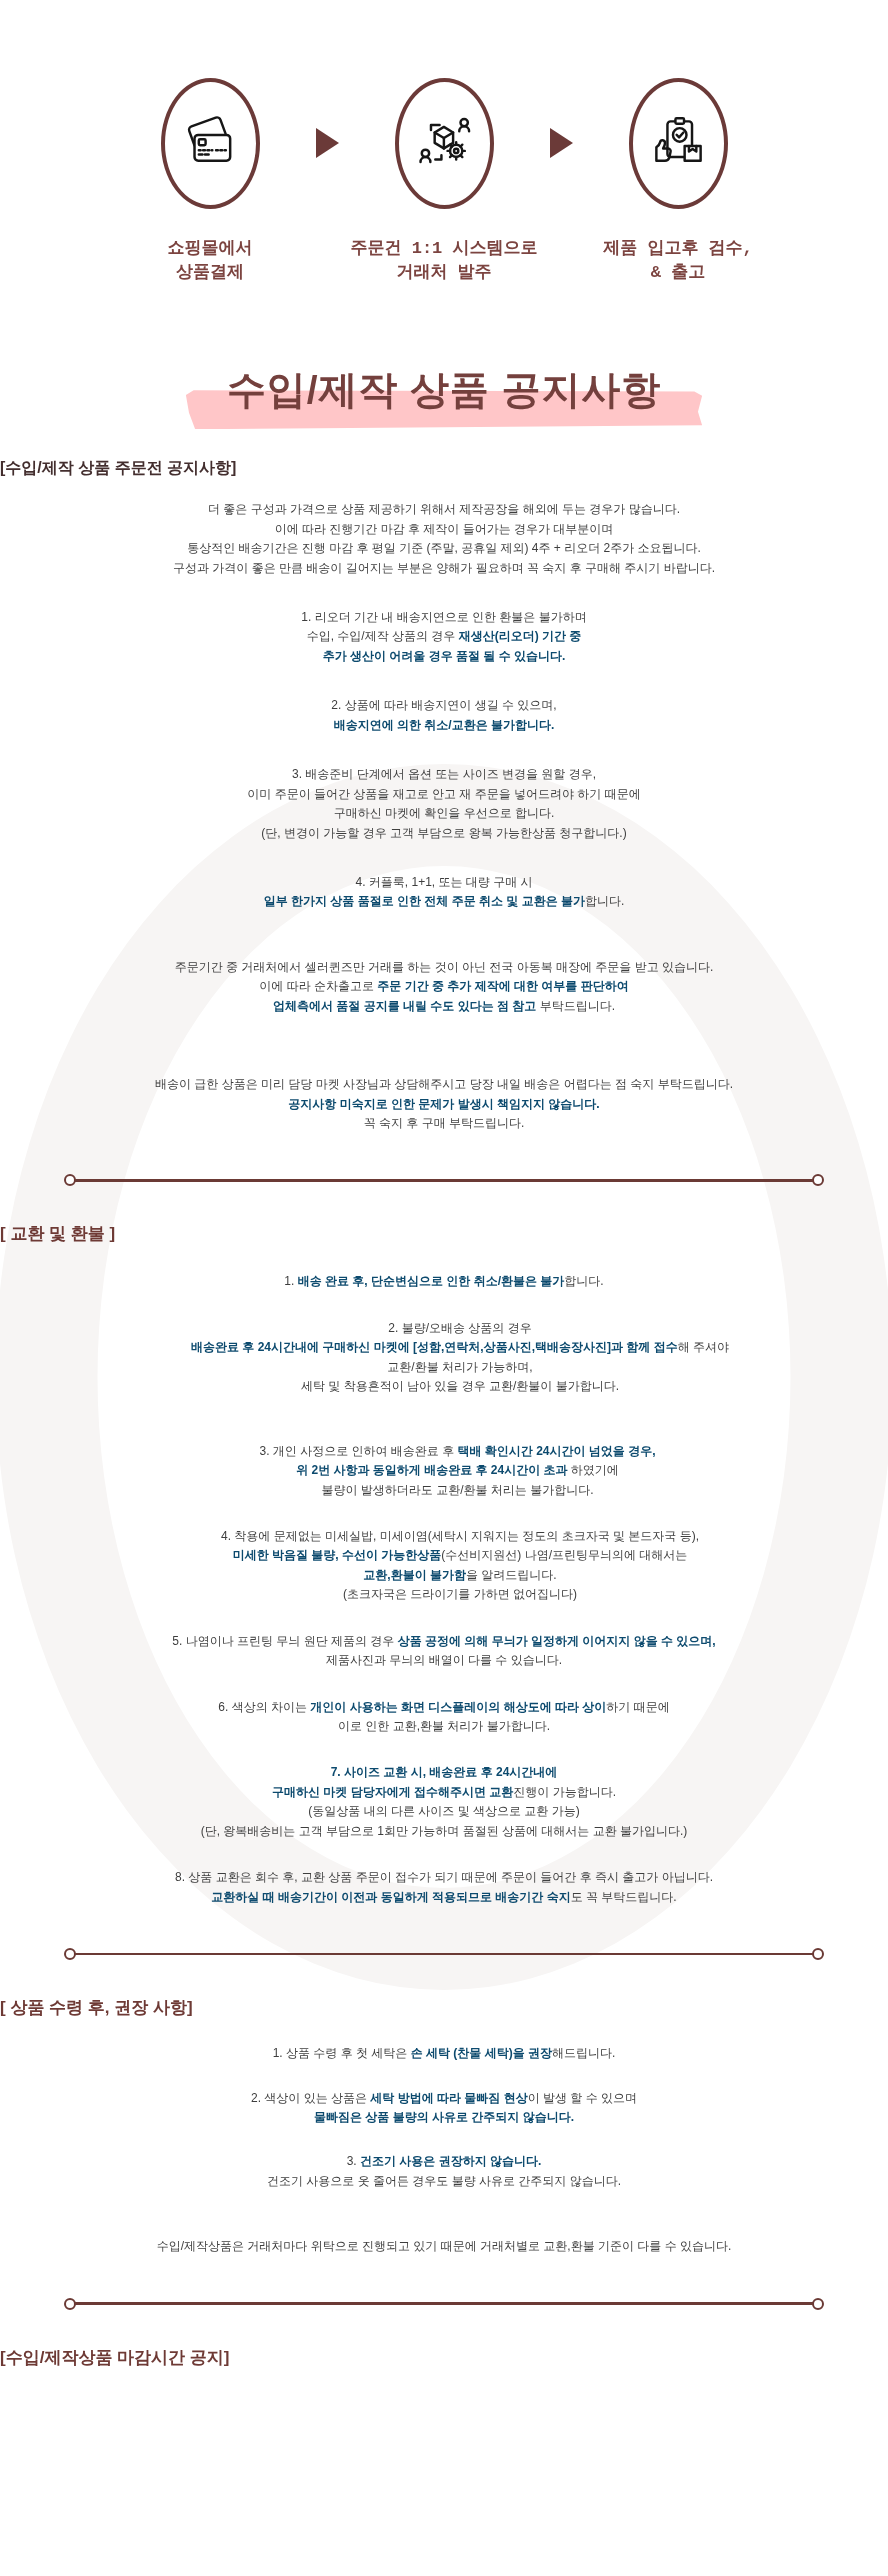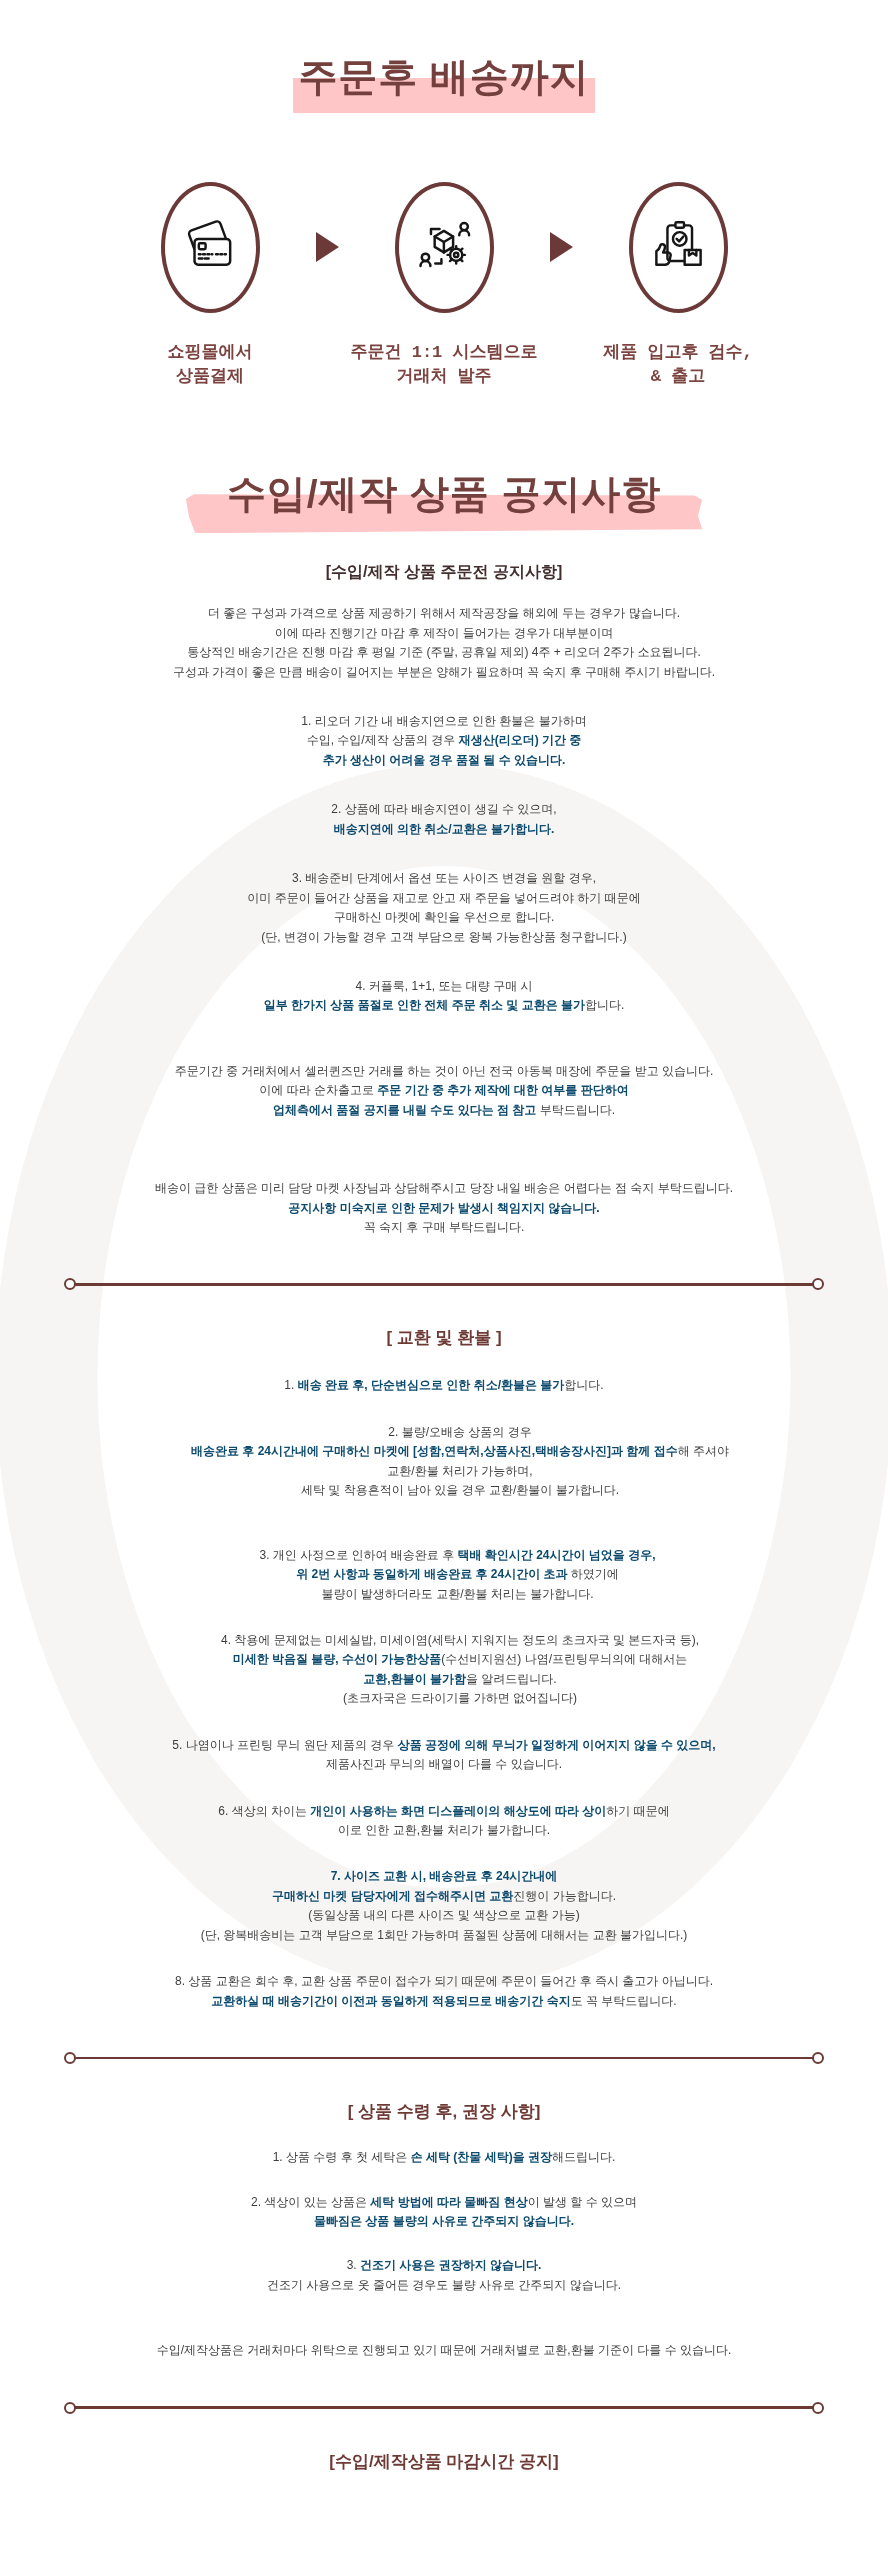--- a/index.html
+++ b/index.html
@@ -29,42 +29,36 @@
   .badge{width:91px;height:123px;border:4.4px solid #6b3a38;border-radius:50%;
     display:flex;align-items:center;justify-content:center;background:#fff;}
   .badge svg{width:59px;height:59px;stroke:#161616;fill:none;stroke-width:4;
     stroke-linecap:round;stroke-linejoin:round;}
   .step-label{margin-top:28px;color:#7c4440;font-size:17px;font-weight:bold;line-height:1.42;text-align:center;font-family:Liberation Mono, monospace;}
   .arrow{margin-top:50px;width:0;height:0;border-left:23px solid #6b3a38;
     border-top:15px solid transparent;border-bottom:15px solid transparent;}
 
   
   #notice-body{padding-bottom:36px;}
-  .sec-heading{text-align:center;font-weight:bold;}
+  .sec-heading{font-weight:bold;}
   .sec-heading.dark{color:#432e2e;font-size:16px;margin-top:41px;}
   .sec-heading.brown{color:#6e3a35;font-size:17px;margin-top:36px;}
   .para{margin-top:21px;text-align:center;font-size:12px;color:#3e3e3e;line-height:1.62;}
   .para .red{color:#0c4a6e;font-weight:bold;}
   .divider{display:flex;align-items:center;margin:41px 64px 9px 64px;}
   .divider .dot{width:8px;height:8px;border:2.7px solid #6b3a35;border-radius:50%;background:#fff;flex:none;}
   .divider .rule{flex:1;height:2.7px;background:#6b3a35;margin:0 -0.9px;}
 </style>
 </head>
 <body>
 
 <div class="watermark"></div>
 
 <div class="content">
 
-  <div class="title-wrap">
-    <span class="hl t1">
-      <span class="bar bar1"></span>
-      <span class="txt">주문후 배송까지</span>
-    </span>
-  </div>
 
   <div class="steps">
 
     <div class="step">
       <div class="badge">
         <svg viewBox="0 0 96 96">
           <rect x="16" y="12" width="54" height="36" rx="6" transform="rotate(-20 43 30)"></rect>
           <rect x="22" y="34" width="58" height="42" rx="6" fill="#ffffff"></rect>
           <rect x="29" y="41" width="11" height="10" rx="2"></rect>
           <line x1="29" y1="59" x2="51" y2="59" stroke-dasharray="3 4"></line>

